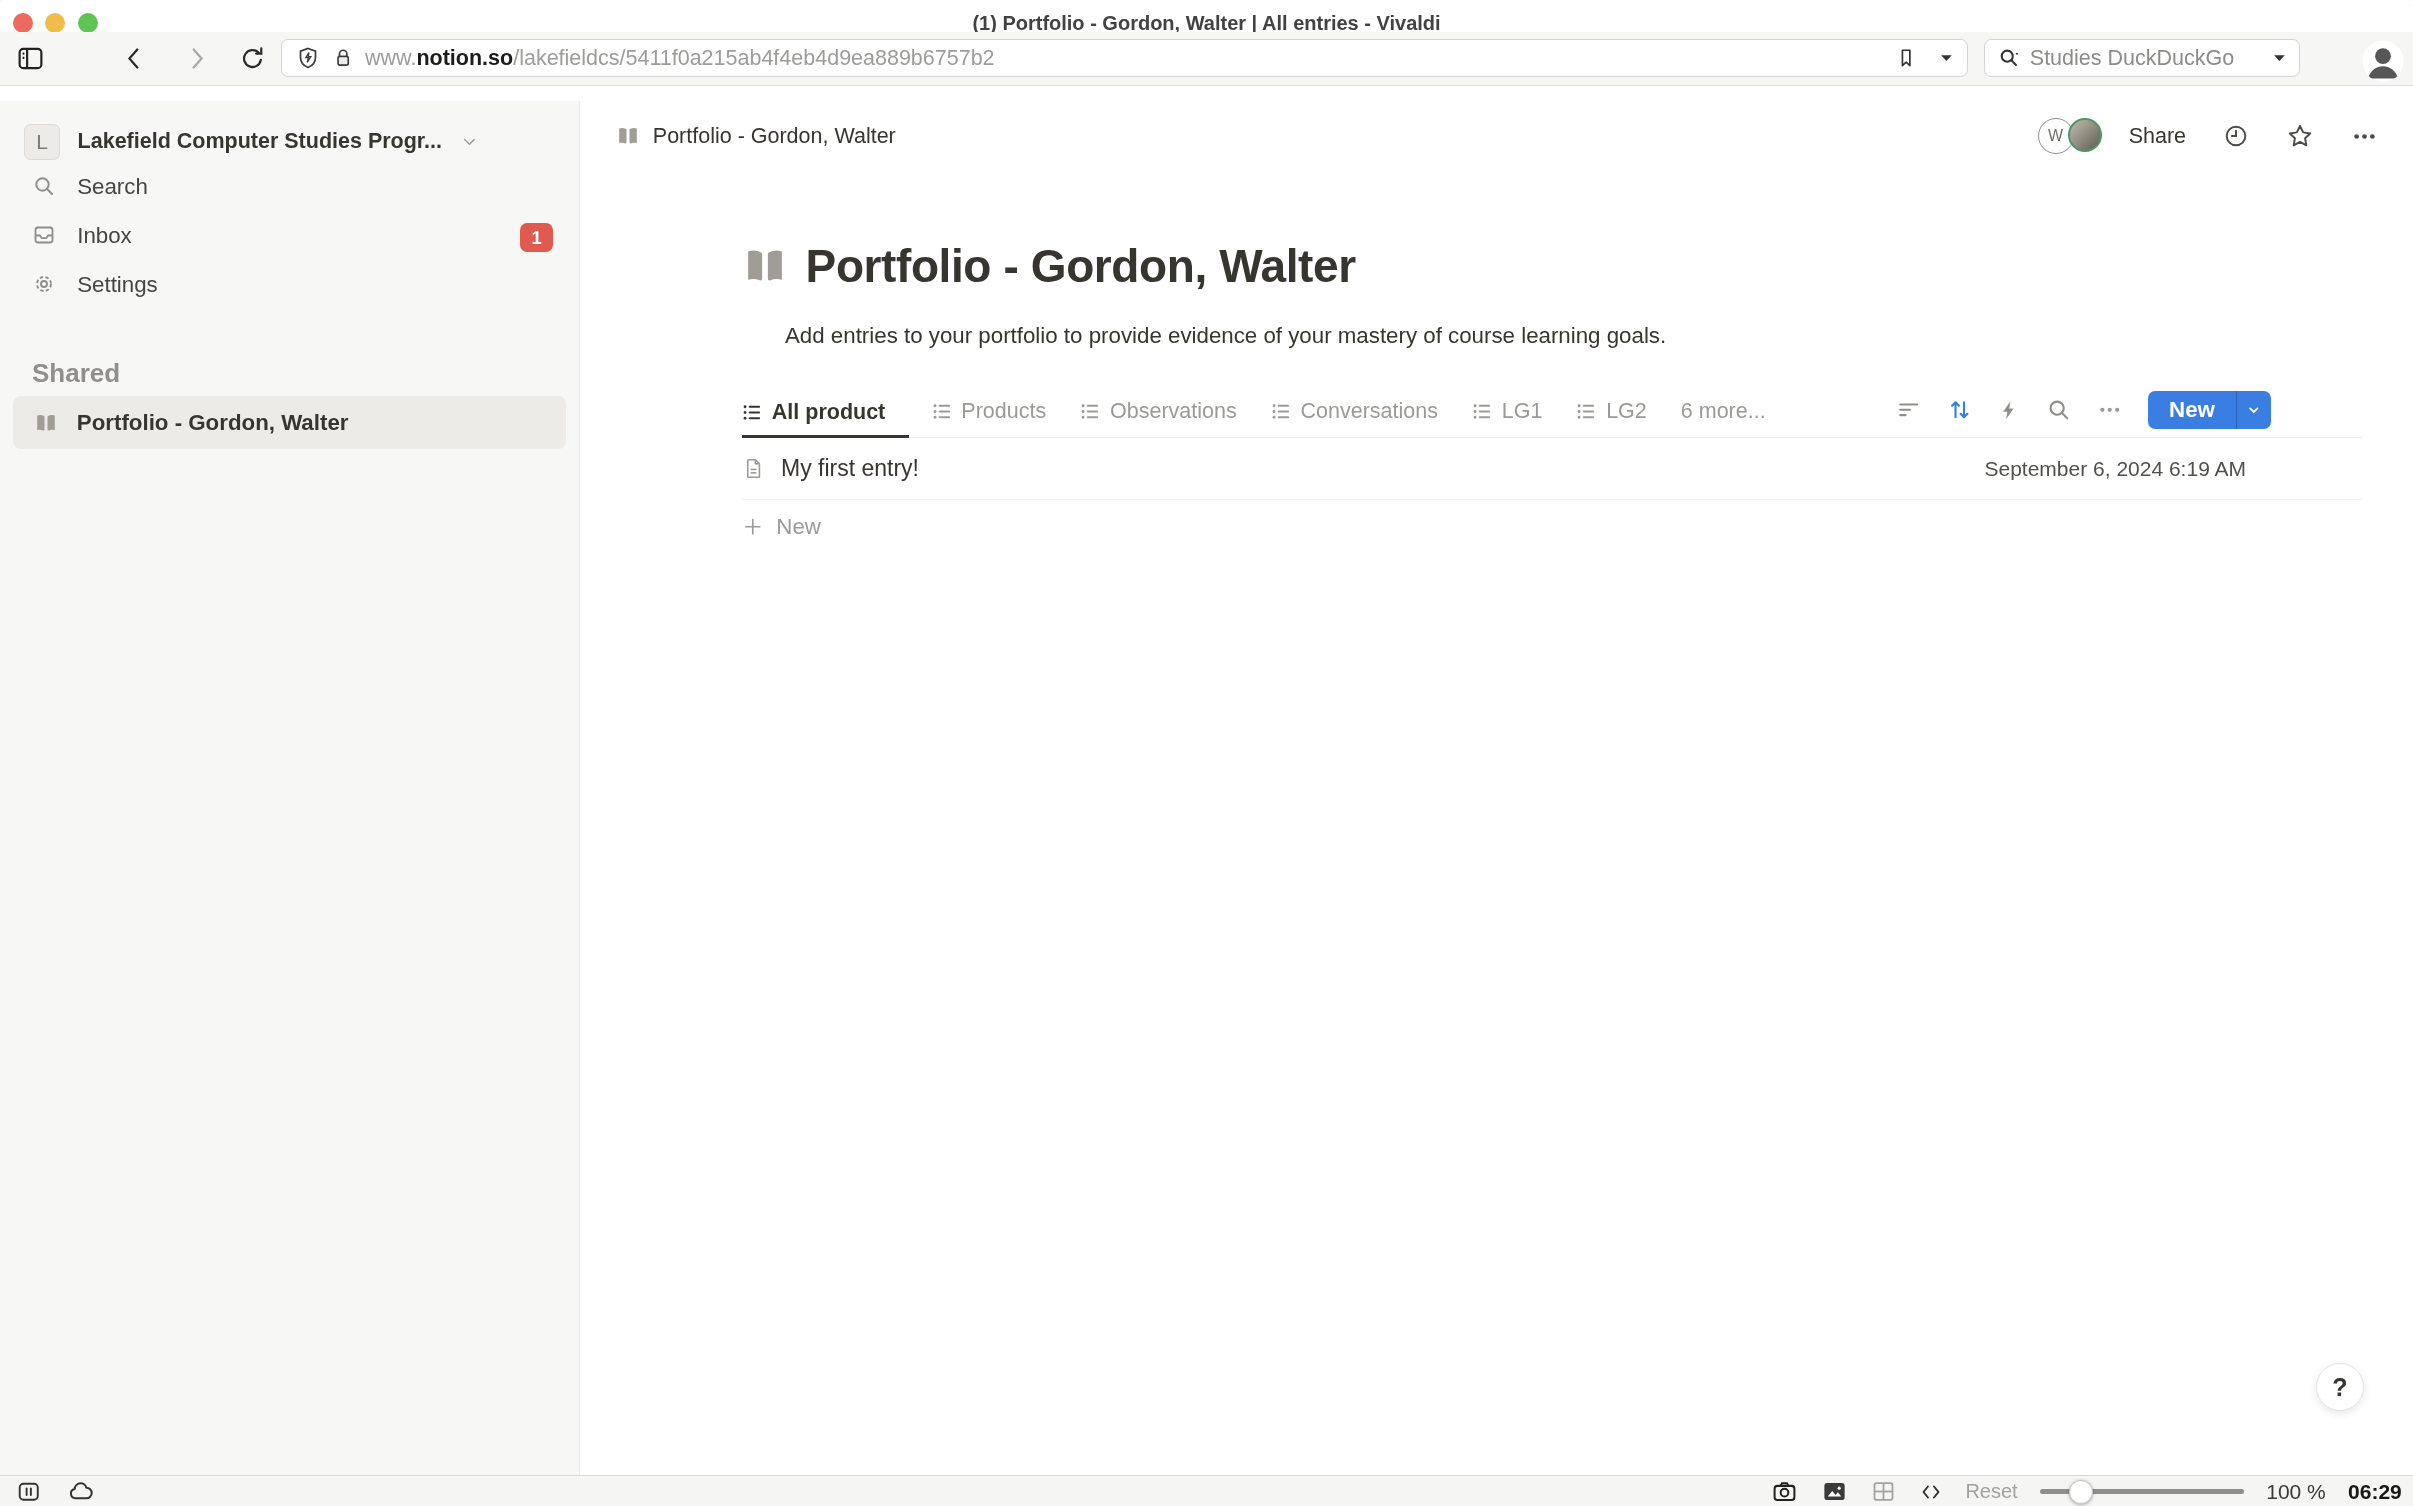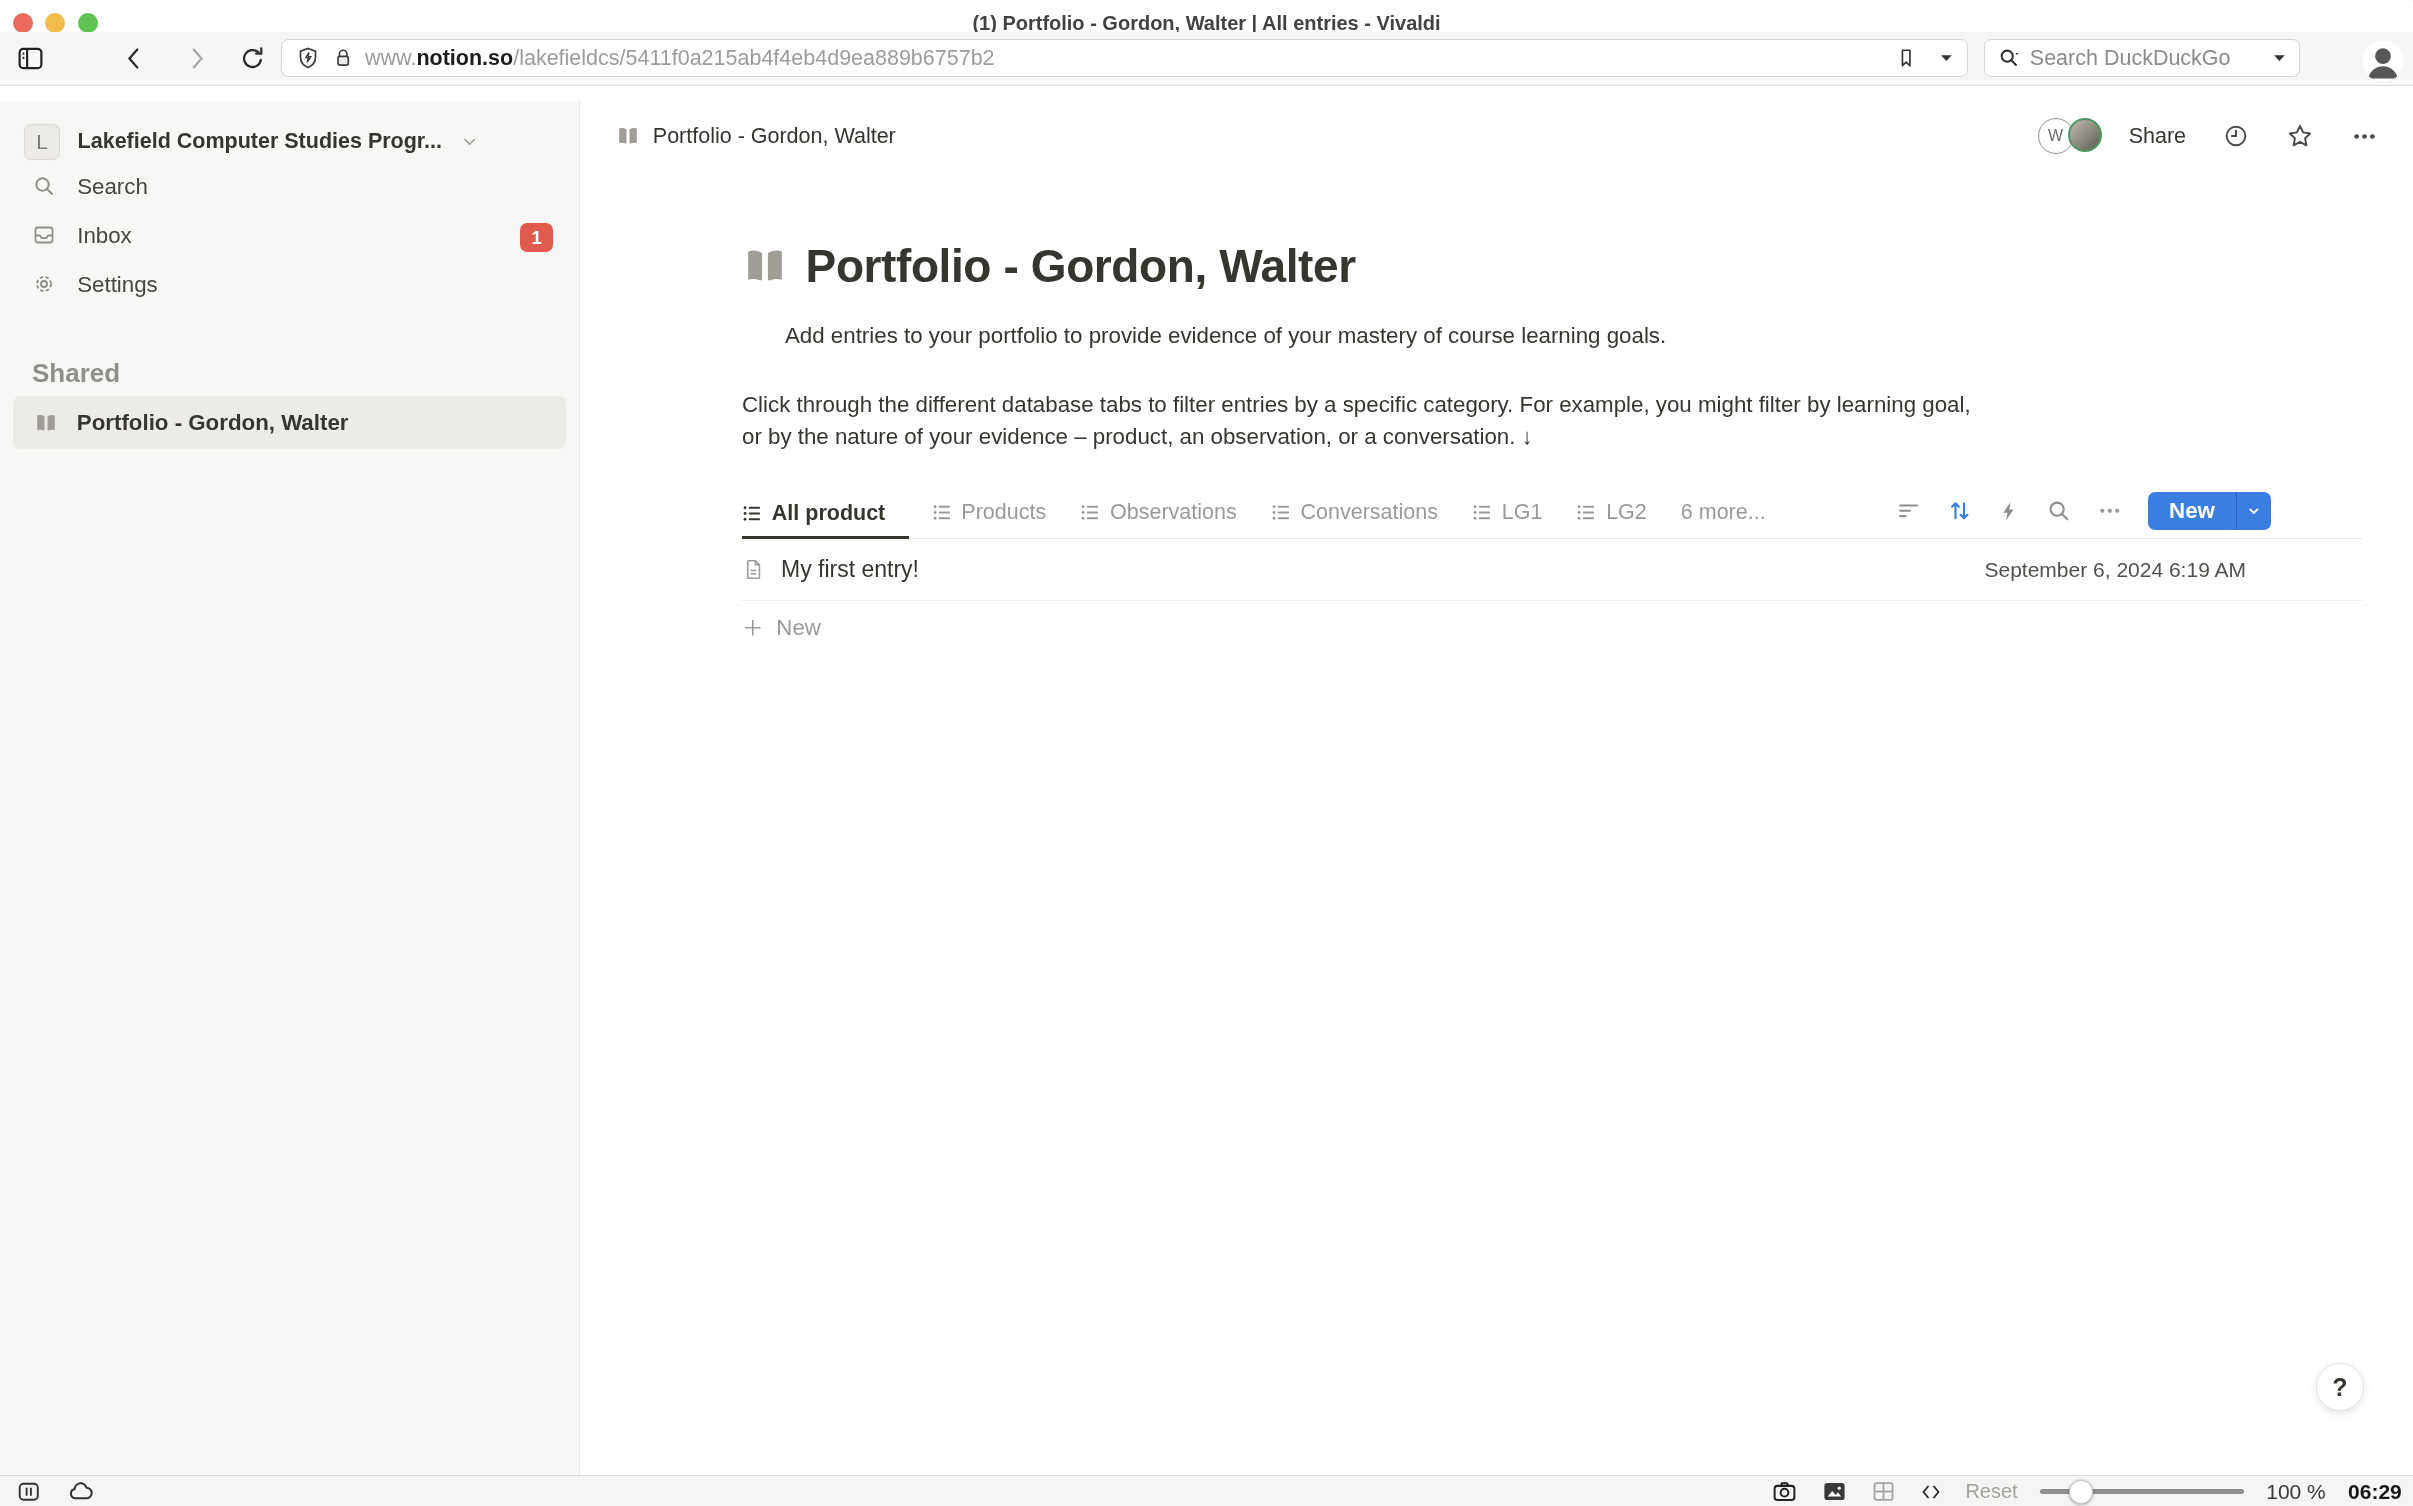--- a/index.html
+++ b/index.html
@@ -185,21 +185,21 @@
         </svg>
       </div>
     </div>
 
     <div class="searchbar">
       <svg width="24" height="24" viewBox="0 0 26 24">
         <circle cx="10" cy="10" r="6" fill="none" stroke="#333" stroke-width="2.2"></circle>
         <line x1="14.5" y1="14.5" x2="19.5" y2="19.5" stroke="#333" stroke-width="2.2" stroke-linecap="round"></line>
         <path d="M19 6.5l3 0-1.5 2.6z" fill="#333"></path>
       </svg>
-      <div class="search-ph">Search DuckDuckGo</div>
+      <div class="search-ph">Studies DuckDuckGo</div>
       <svg width="12.8" height="8.8" viewBox="0 0 12 8">
         <path d="M1 1l5 5.5L11 1z" fill="#333"></path>
       </svg>
     </div>
 
     <div class="avatar-btn">
       <svg width="42" height="42" viewBox="0 0 48 48" style="border-radius:50%">
         <circle cx="24" cy="24" r="23.5" fill="#fff"></circle>
         <circle cx="24" cy="18.5" r="9" fill="#575757"></circle>
         <path d="M7 44c2.5-9.5 9.5-14 17-14s14.5 4.5 17 14z" fill="#575757"></path>
@@ -289,21 +289,20 @@
       </div>
 
       <div class="pagebody">
         <div class="title-row">
           <svg width="46" height="46" viewBox="0 0 24 24" fill="#a09d96">
             <path d="M3.2 4.4c2.4-.9 4.8-.6 6.8.6.3.2.5.5.5.9v12.7c0 .7-.7 1.1-1.3.8-1.9-.8-4-.9-6-.2zM20.8 4.4c-2.4-.9-4.8-.6-6.8.6-.3.2-.5.5-.5.9v12.7c0 .7.7 1.1 1.3.8 1.9-.8 4-.9 6-.2z"></path>
           </svg>
           <h1 class="page-title">Portfolio - Gordon, Walter</h1>
         </div>
         <div class="para p1">Add entries to your portfolio to provide evidence of your mastery of course learning goals.</div>
-        <div class="para p2">Click through the different database tabs to filter entries by a specific category. For example, you might filter by learning goal, or by the nature of your evidence – product, an observation, or a conversation. ↓</div>
 
         <div class="tabbar">
           <div class="tab active">
             <svg width="21" height="21" viewBox="0 0 22 22" fill="currentColor">
               <circle cx="3.2" cy="5" r="1.5"></circle>
                 <rect x="7" y="3.9" width="12" height="2.2" rx="1.1"></rect>
               <circle cx="3.2" cy="11" r="1.5"></circle>
                 <rect x="7" y="9.9" width="12" height="2.2" rx="1.1"></rect>
               <circle cx="3.2" cy="17" r="1.5"></circle>
                 <rect x="7" y="15.9" width="12" height="2.2" rx="1.1"></rect>

